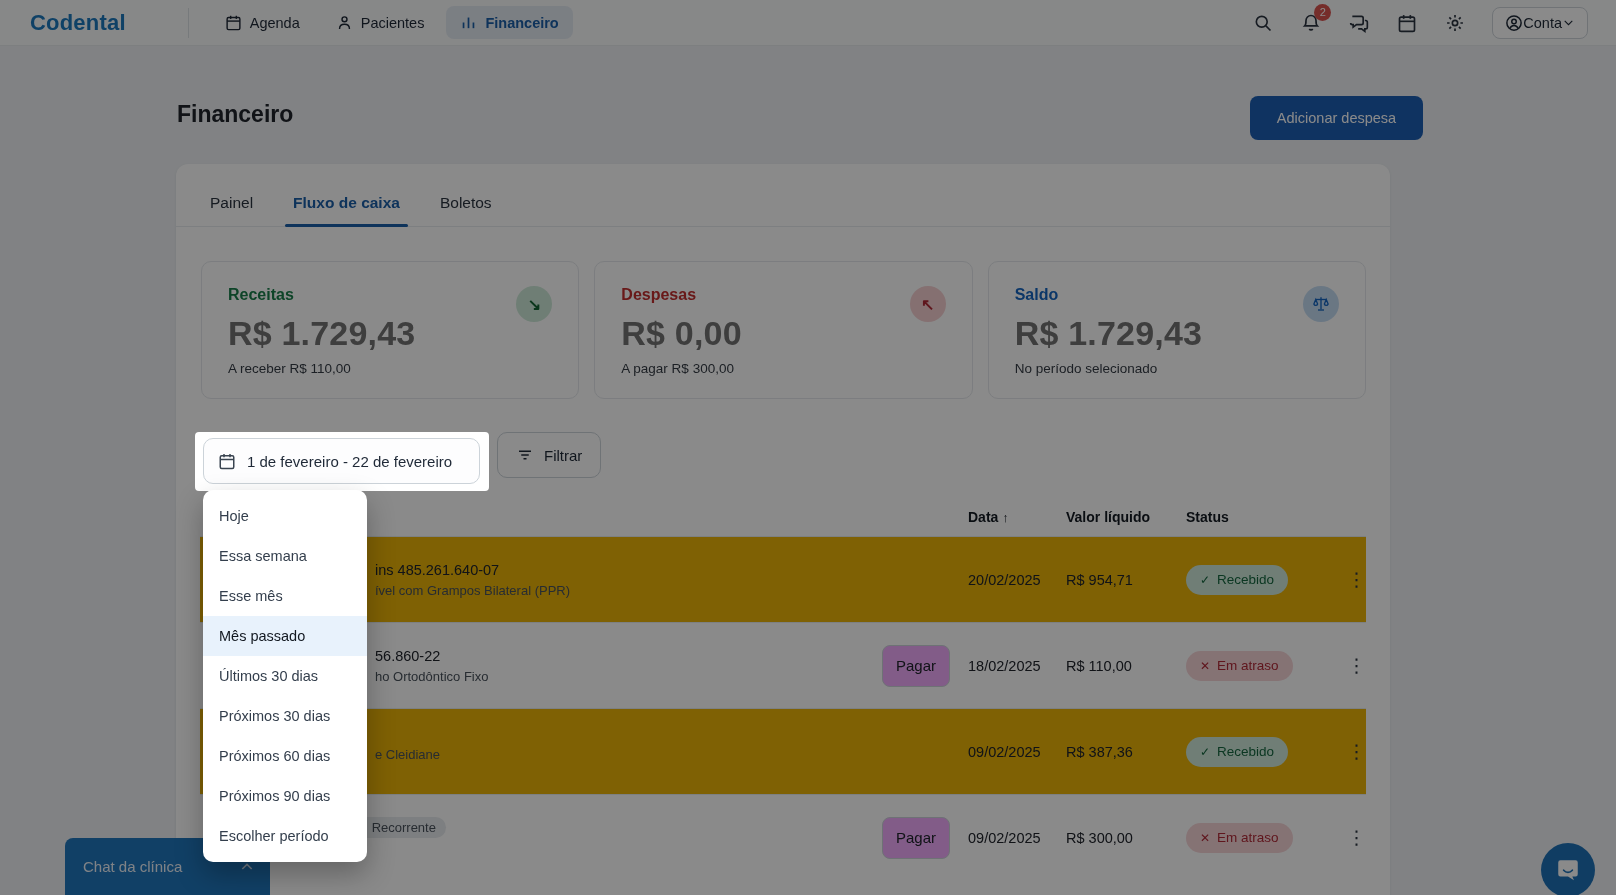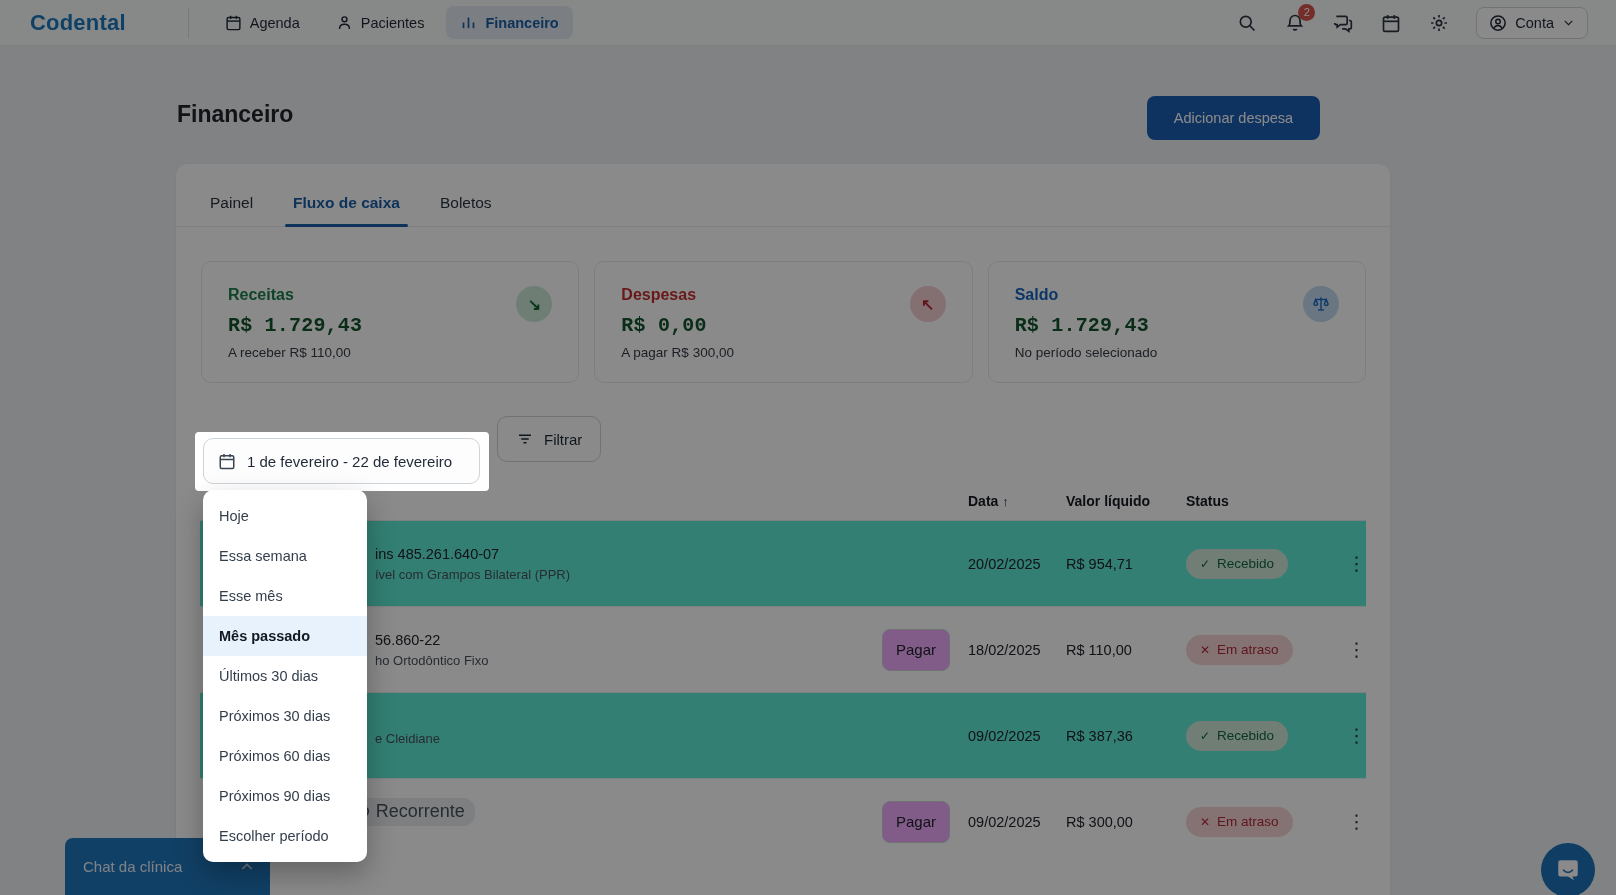--- a/index.html
+++ b/index.html
@@ -14,41 +14,41 @@
   .nav { display:flex; align-items:center; gap:8px; }
   .nav-item { display:flex; align-items:center; gap:8px; padding:8px 14px; border-radius:8px;
               font-size:14.5px; color:#1f2937; cursor:pointer; }
   .nav-item svg { width:17px; height:17px; }
   .nav-item.active { background:#e4ebf2; color:#1b5fa8; font-weight:bold; }
   .topbar-right { margin-left:auto; display:flex; align-items:center; gap:26px; margin-right:28px; }
   .tb-icon { position:relative; width:22px; height:22px; color:#2b3440; cursor:pointer; display:flex; align-items:center; justify-content:center; }
   .tb-icon svg { width:20px; height:20px; }
   .tb-badge { position:absolute; top:-8px; right:-9px; background:#d9534f; color:#fff; font-size:11px;
               min-width:17px; height:17px; border-radius:9px; display:flex; align-items:center; justify-content:center; padding:0 3px; }
-  .account-btn { display:flex; align-items:center; gap:8px; border:1px solid #cfd5db; border-radius:8px;
+  .account-btn { display:flex; align-items:center; border:1px solid #cfd5db; border-radius:8px;
                  padding:6px 12px; font-size:14.5px; color:#1f2937; background:#fff; cursor:pointer; }
   .account-btn svg { width:18px; height:18px; }
 
   
   .page-title { position:absolute; left:177px; top:101px; font-size:23px; font-weight:bold; color:#20242c; z-index:1; }
-  .add-expense { position:absolute; left:1147px; top:96px; width:173px; height:44px; background:#1d5fb4;
+  .add-expense { position:absolute; left:1250px; top:96px; width:173px; height:44px; background:#1d5fb4;
                  color:#fff; border:none; border-radius:8px; font-size:14.5px; font-family:inherit; cursor:pointer; z-index:1; }
 
   
   .card { position:absolute; left:176px; top:164px; width:1214px; height:760px; background:#fff;
           border-radius:12px; box-shadow:0 1px 3px rgba(16,24,40,.08); z-index:1; }
   .tabs { display:flex; gap:40px; padding:30px 34px 0 34px; border-bottom:1px solid #e7eaee; }
   .tab { font-size:15.5px; color:#2b3440; padding-bottom:14px; cursor:pointer; position:relative; }
   .tab.active { color:#1b5fa8; font-weight:bold; }
   .tab.active::after { content:""; position:absolute; left:-8px; right:-8px; bottom:-1px; height:3px; background:#1b5fa8; border-radius:2px; }
 
   .cards-row { display:flex; gap:15px; margin:34px 24px 0 25px; }
   .sum-card { flex:1; border:1px solid #e5e8ec; border-radius:10px; padding:24px 38px 22px 26px; position:relative; }
   .sum-title { font-size:16px; font-weight:bold; margin-bottom:10px; }
-  .sum-value { font-size:20px; font-weight:bold; color:#14532d; margin-bottom:8px; letter-spacing:.2px;font-family:Liberation Mono, monospace; }
+  .sum-value { font-size:34px; font-weight:bold; color:#737373; margin-bottom:8px; letter-spacing:.2px; }
   .sum-sub { font-size:13.5px; color:#353c45; }
   .sum-icon { position:absolute; right:26px; top:24px; width:36px; height:36px; border-radius:50%;
               display:flex; align-items:center; justify-content:center; font-size:16px; font-weight:bold; }
   .sum-card.green .sum-title { color:#1a7f4b; }
   .sum-card.green .sum-icon { background:#cde9d8; color:#166534; }
   .sum-card.red .sum-title { color:#c22f2f; }
   .sum-card.red .sum-icon { background:#f5cfd1; color:#b02a37; }
   .sum-card.blue .sum-title { color:#1565c0; }
   .sum-card.blue .sum-icon { background:#c4dcf3; color:#1565c0; }
 
@@ -62,27 +62,27 @@
   .table { margin:20px 24px 0 24px; }
   .t-header { display:flex; align-items:center; height:38px; font-size:14px; font-weight:bold; color:#141a22; }
   .col-desc { flex:1; min-width:0; }
   .col-pay { width:110px; display:flex; justify-content:flex-end; padding-right:14px; }
   .col-date { width:102px; padding-left:4px; }
   .col-value { width:120px; }
   .col-status { width:150px; }
   .col-kebab { width:30px; text-align:right; }
   .sort-arrow { font-size:13px; margin-left:4px; }
   .t-row { display:flex; align-items:center; min-height:86px; border-top:1px solid #e8ecef; font-size:14.5px; color:#20242c; }
-  .t-row.tint { background:#5eead4; }
+  .t-row.tint { background:#eab308; }
   .desc-inner { margin-left:175px; }
   .desc-l1 { font-size:14.5px; color:#20242c; margin-bottom:5px; display:flex; align-items:center; gap:8px; }
   .desc-l2 { font-size:13px; color:#49525c; }
   .desc-inner.shift { margin-left:70px; }
   .rec-pill { display:inline-flex; align-items:center; gap:5px; background:#e7eaee; color:#49525c;
-              font-size:18px; border-radius:12px; padding:3px 10px; }
+              font-size:13px; border-radius:12px; padding:3px 10px; }
   .pay-btn { width:68px; height:42px; background:#f0abfc; border:1px solid #ccd3d9; border-radius:8px;
              font-size:15px; color:#20242c; font-family:inherit; cursor:pointer; }
   .badge { display:inline-flex; align-items:center; gap:7px; height:30px; padding:0 14px; border-radius:15px; font-size:13.5px; }
   .badge.success { background:#cfe9da; color:#15673f; }
   .badge.danger { background:#f6d4d7; color:#b02a37; }
   .badge .bmark { font-size:12px; }
   .kebab { font-size:19px; color:#2b3440; cursor:pointer; line-height:1; }
 
   
   .chat-bar { position:absolute; left:65px; top:838px; width:205px; height:57px; background:#2176bd;
@@ -96,21 +96,21 @@
   
   .overlay { position:absolute; inset:0; background:rgba(0,0,0,0.46); z-index:10; }
   .spotlight { position:absolute; left:195px; top:432px; width:294px; height:59px; background:#fff; border-radius:4px; z-index:20; }
   .date-btn { position:absolute; left:8px; top:6px; width:277px; height:46px; background:#fdfdfe;
               border:1px solid #ccd3d9; border-radius:10px; display:flex; align-items:center; gap:11px;
               padding:0 14px; font-size:15px; color:#1f2937; cursor:pointer; }
   .date-btn svg { width:18px; height:18px; color:#3a4450; }
   .dropdown { position:absolute; left:203px; top:490px; width:164px; background:#fff; border-radius:10px;
               box-shadow:0 12px 28px rgba(0,0,0,.28); padding:6px 0; z-index:20; }
   .dd-item { height:40px; display:flex; align-items:center; padding-left:16px; font-size:14.5px; color:#333e4c; cursor:pointer; }
-  .dd-item.active { background:#e8f2fc; color:#121820; font-weight:bold; }
+  .dd-item.active { background:#e8f2fc; color:#121820; font-weight:normal; }
 </style>
 </head>
 <body>
 
 <header class="topbar">
   <div class="brand">Codental</div>
   <div class="topbar-divider"></div>
   <nav class="nav">
     <div class="nav-item">
       <svg viewBox="0 0 24 24" fill="none" stroke="currentColor" stroke-width="2">

